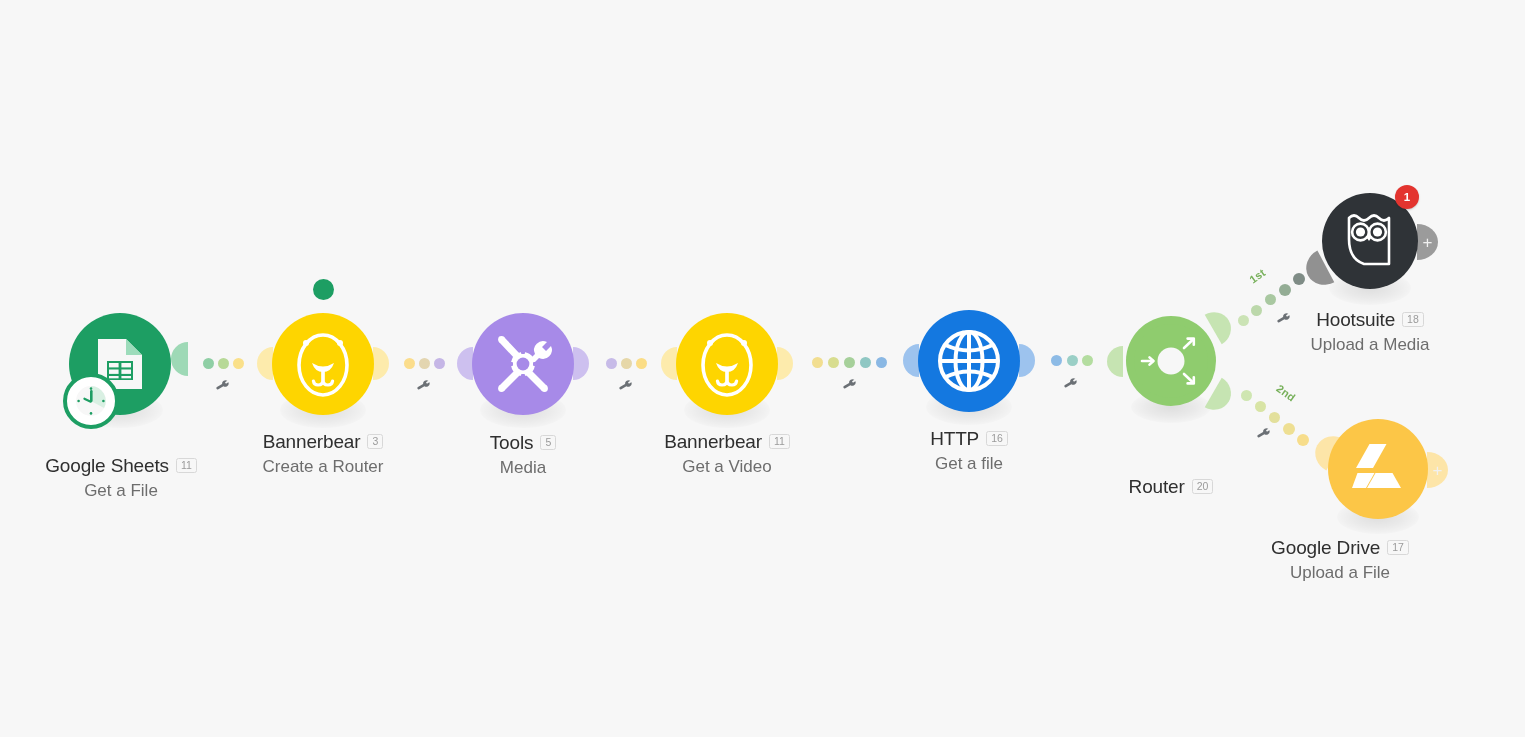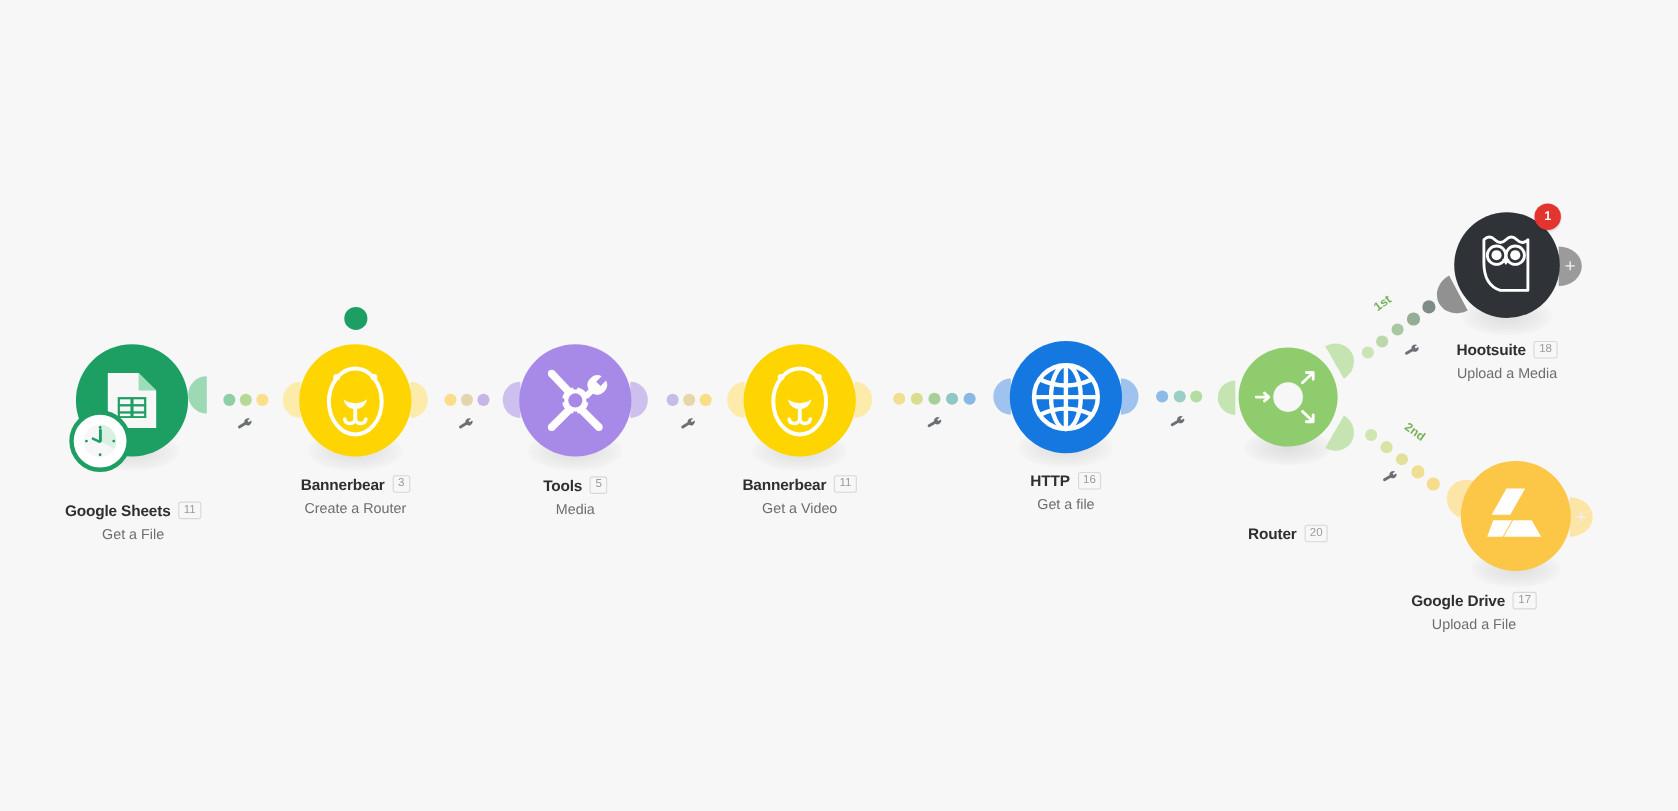--- a/index.html
+++ b/index.html
@@ -40,31 +40,31 @@
     font-family:"Liberation Sans", sans-serif;
   }
 
   
   .labels{position:absolute;text-align:center;z-index:7;white-space:nowrap;}
   .ltop{
     display:flex;align-items:center;justify-content:center;gap:7px;
     line-height:1;
   }
   .mname{
-    font-size:14px;font-weight:bold;color:#2f2f2f;letter-spacing:-0.15px;
+    font-size:19px;font-weight:normal;color:#2f2f2f;letter-spacing:-0.15px;
   }
   .mnum{
     font-size:10.5px;color:#9b9b9b;
     border:1px solid #d8d8d8;border-radius:2.5px;
     padding:1px 4px 1px 4px;background:#f7f7f7;
     line-height:1.1;
     font-family:"Liberation Sans", sans-serif;
   }
   .msub{
-    margin-top:6px;font-size:13px;color:#6d6d6d;
+    margin-top:6px;font-size:17px;color:#6d6d6d;
   }
 
   
   .dot{position:absolute;border-radius:50%;z-index:3;}
 
   
   .wrench{position:absolute;z-index:4;}
 
   
   .routelbl{

